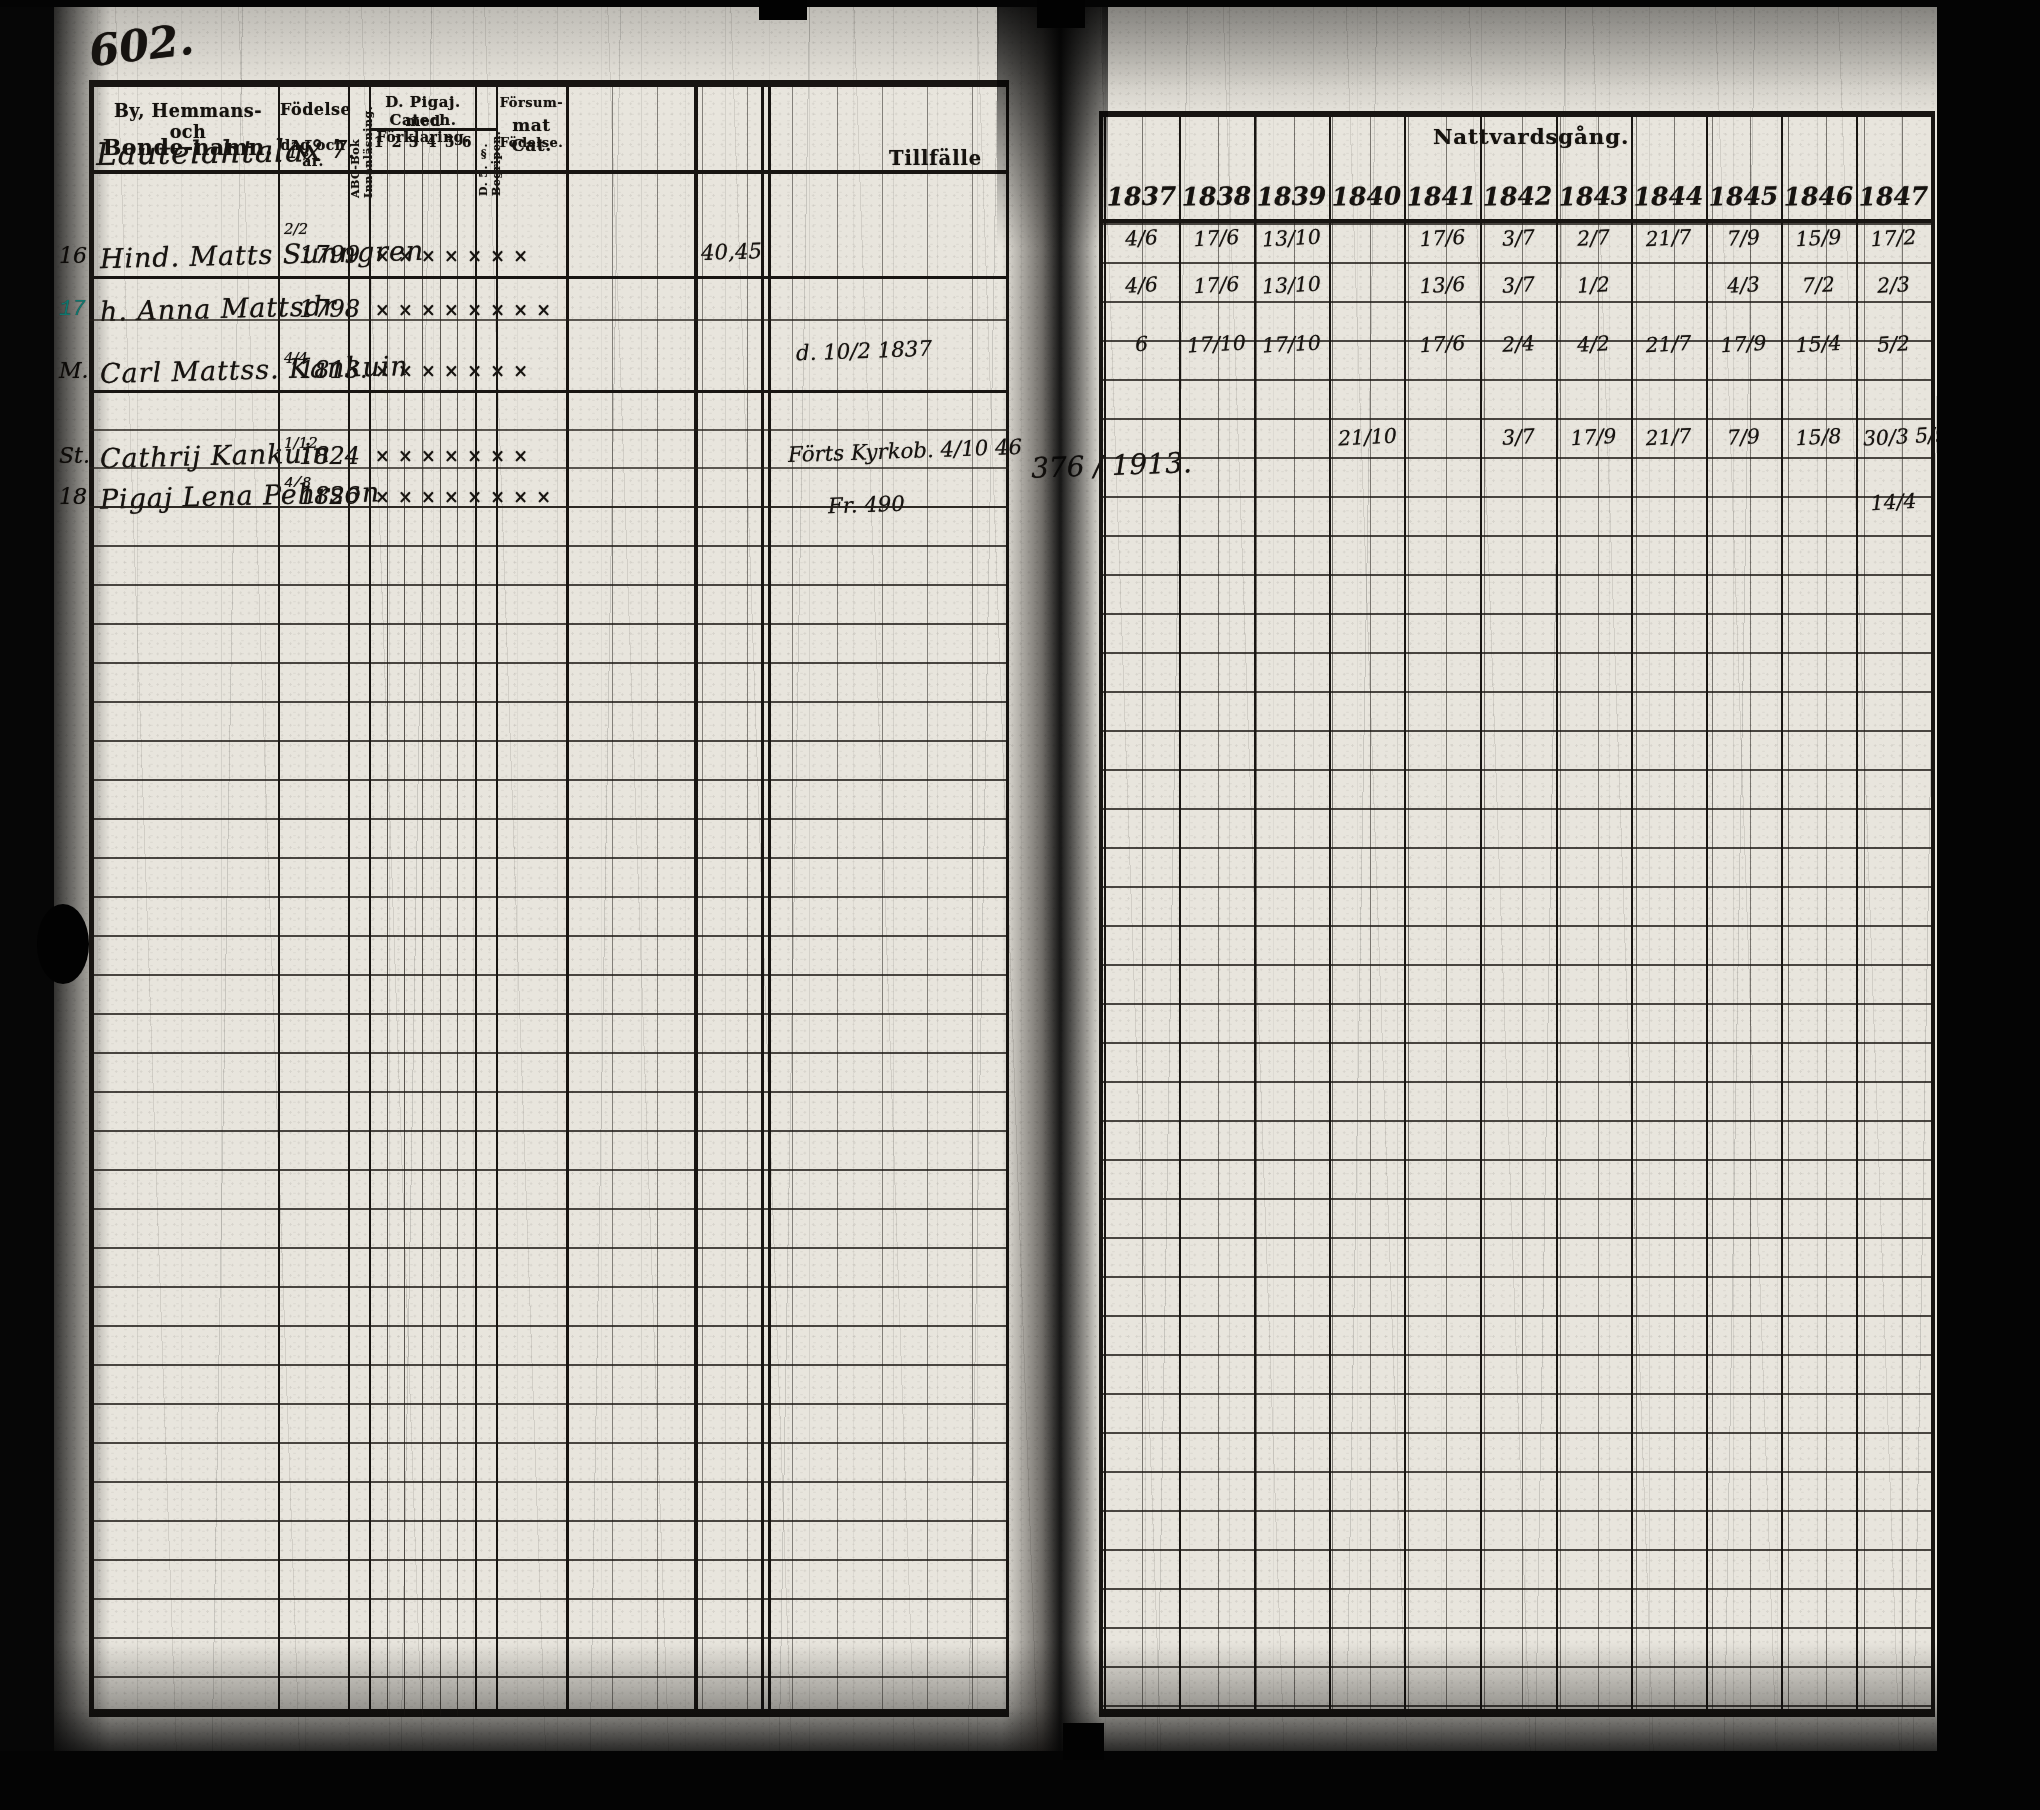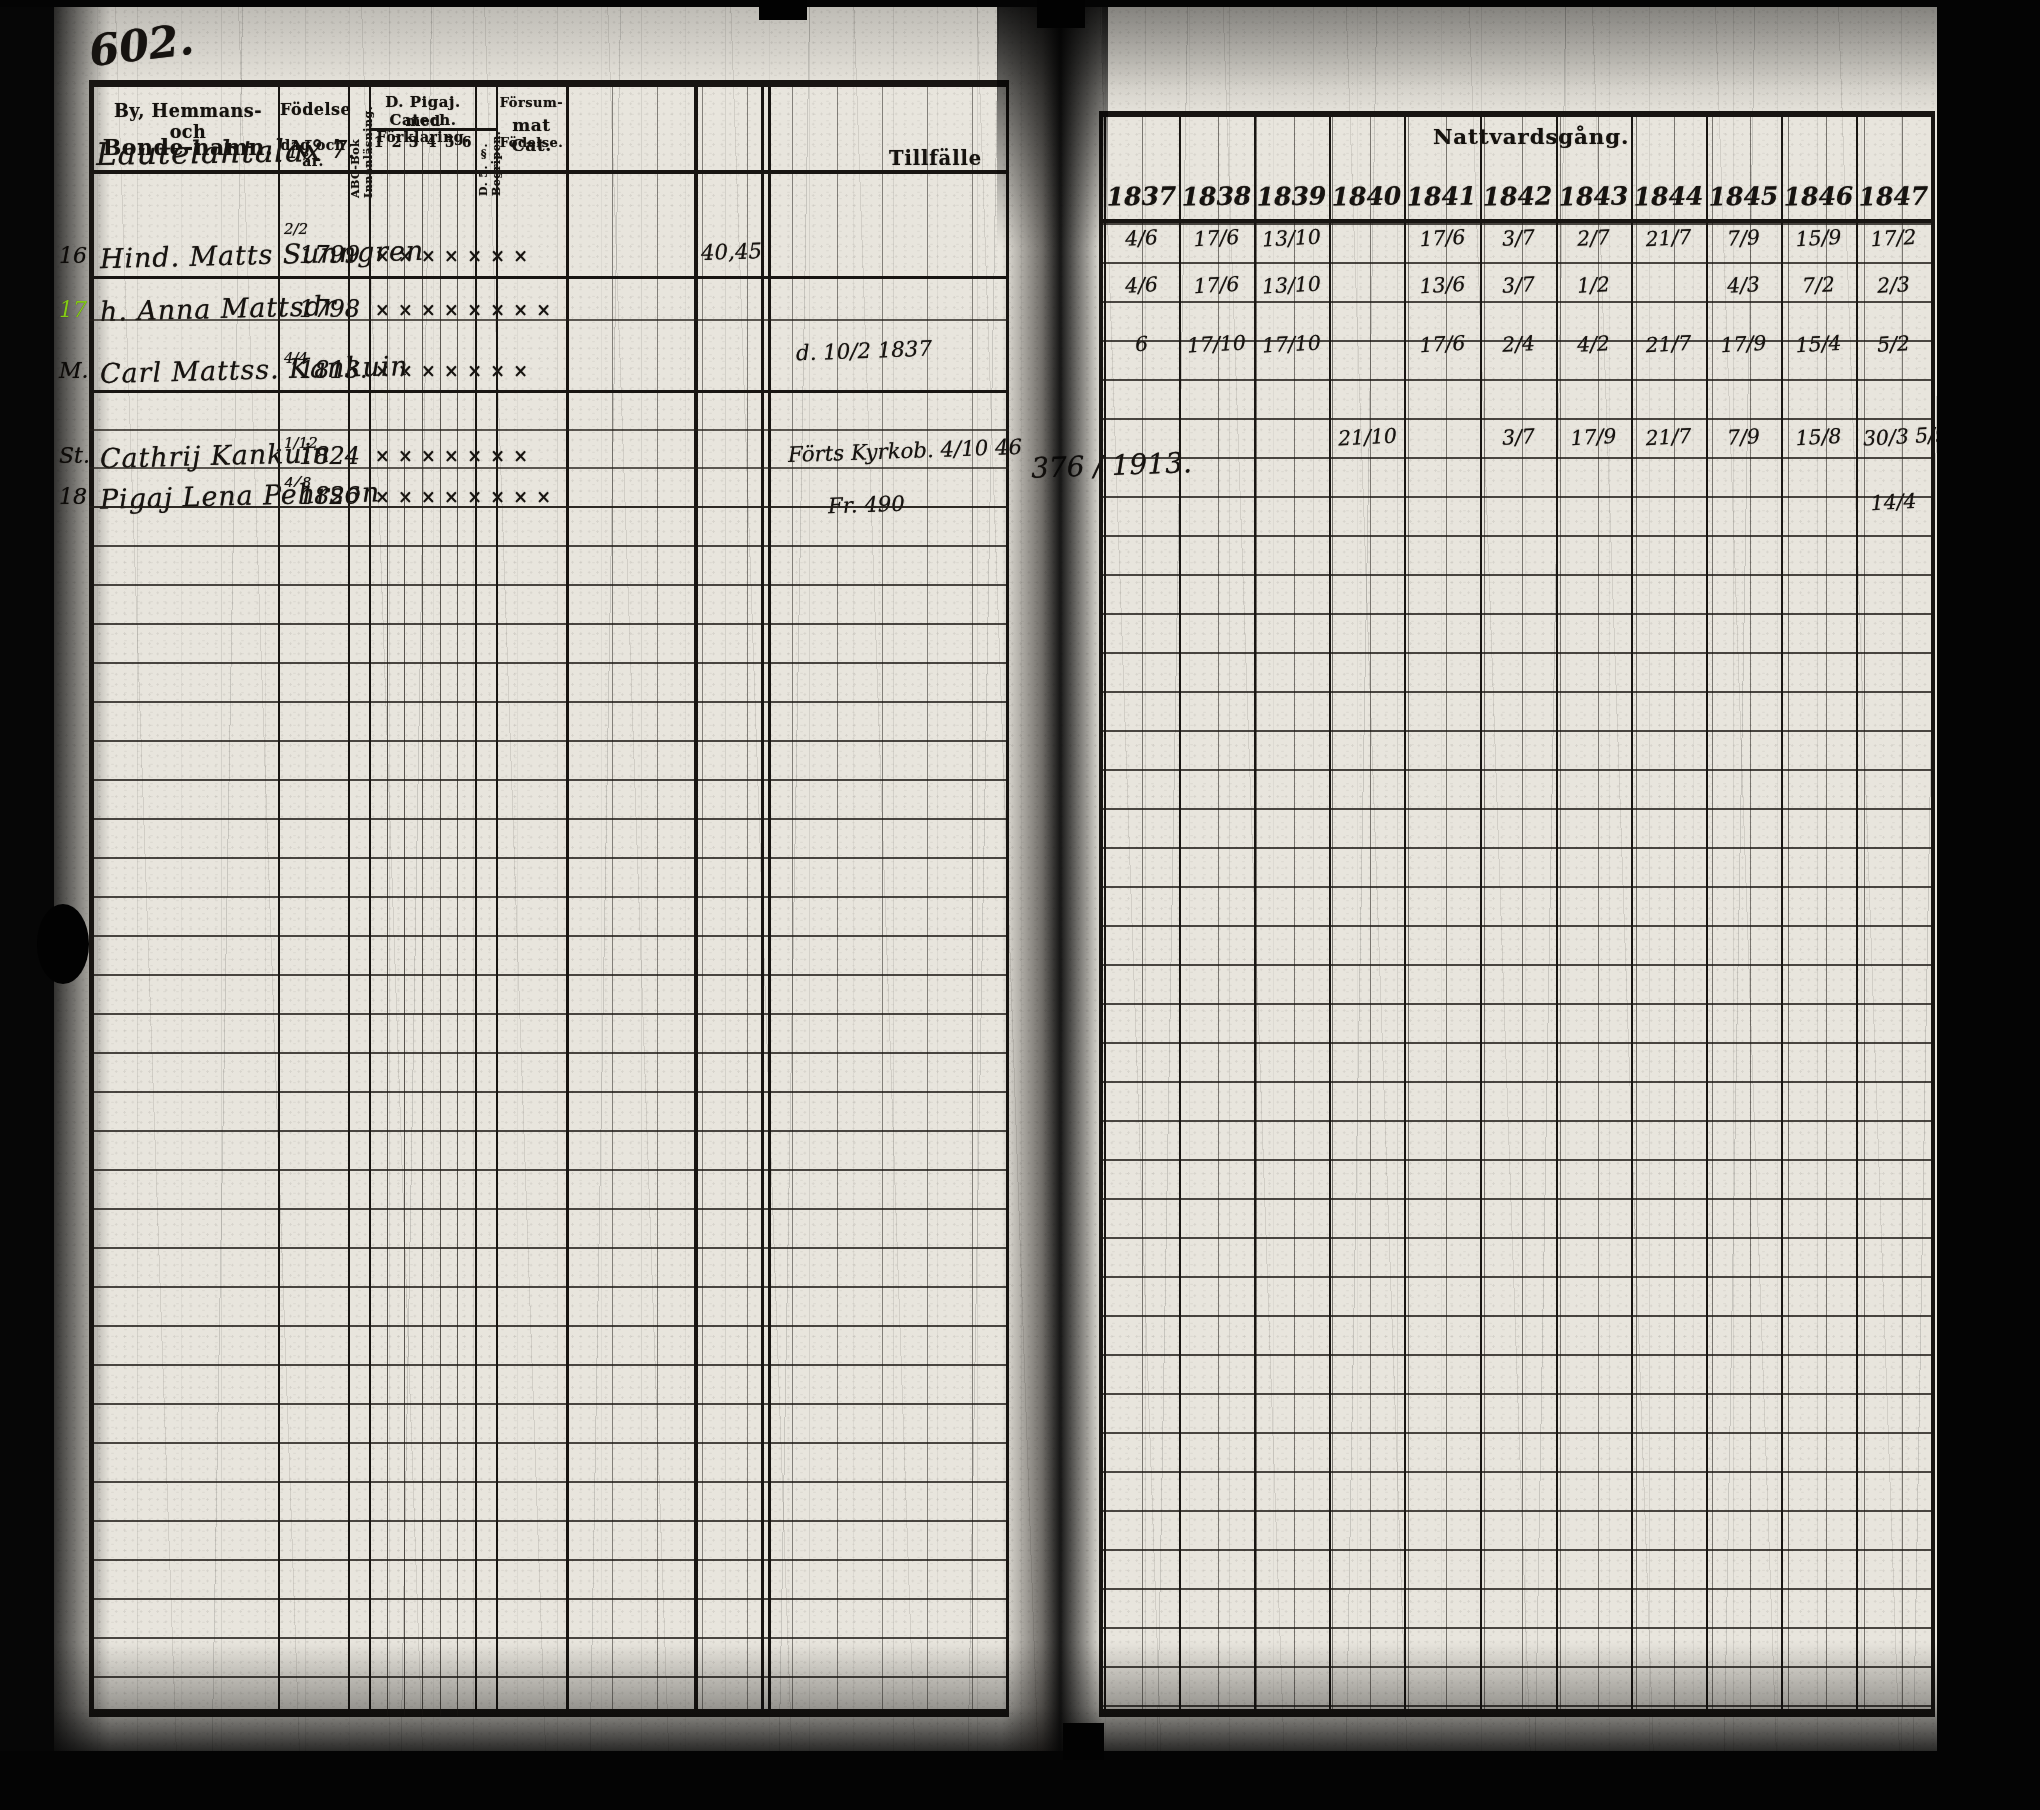--- a/index.html
+++ b/index.html
@@ -123,21 +123,21 @@
   <div class="hl thin" style="left:89px;top:506px;width:920px;height:1.9px;z-index:3;"></div>
   <div class="rowgrid-left"></div>
 
   <div id="left-rows">
       <span class="hand" style="left: 59px; top: 243px; font-size: 22px; color: rgb(13, 11, 9);">16</span>
       <span class="hand" style="left: 100px; top: 239px; font-size: 27px; transform: rotate(-1.5deg); letter-spacing: 0.9px;">Hind. Matts Sunngren</span>
       <span class="hand" style="left: 284px; top: 220px; font-size: 15px;">2/2</span>
       <span class="hand" style="left: 299px; top: 241px; font-size: 24px;">1799</span>
       <span class="hand marks" style="left: 375px; top: 245px; font-size: 17.6px;">×××××××</span>
       <span class="hand" style="left: 701px; top: 239px; font-size: 21.3px; transform: rotate(-2deg);">40,45</span>
-      <span class="hand" style="left: 59px; top: 297px; font-size: 22px; color: #84cc16;">17</span>
+      <span class="hand" style="left: 59px; top: 297px; font-size: 22px; color: #0f766e; font-family: Liberation Mono, monospace;">17</span>
       <span class="hand" style="left: 100px; top: 293px; font-size: 27px; transform: rotate(-1.5deg); letter-spacing: 0.9px;">h. Anna Mattsdr</span>
       <span class="hand" style="left: 299px; top: 295px; font-size: 24px;">1798</span>
       <span class="hand marks" style="left: 375px; top: 299px; font-size: 17.6px;">××××××××</span>
       <span class="hand" style="left: 59px; top: 358px; font-size: 22px; color: rgb(13, 11, 9);">M.</span>
       <span class="hand" style="left: 100px; top: 354px; font-size: 27px; transform: rotate(-1.5deg); letter-spacing: 0.9px;">Carl Mattss. Kankuin</span>
       <span class="hand" style="left: 284px; top: 349px; font-size: 15px;">4/4</span>
       <span class="hand" style="left: 299px; top: 356px; font-size: 24px;">1813.</span>
       <span class="hand marks" style="left: 375px; top: 360px; font-size: 17.6px;">×××××××</span>
       <span class="hand" style="left: 796px; top: 338px; font-size: 21.3px; transform: rotate(-2deg);">d. 10/2 1837</span>
       <span class="hand" style="left: 59px; top: 443px; font-size: 22px; color: rgb(13, 11, 9);">St.</span>

